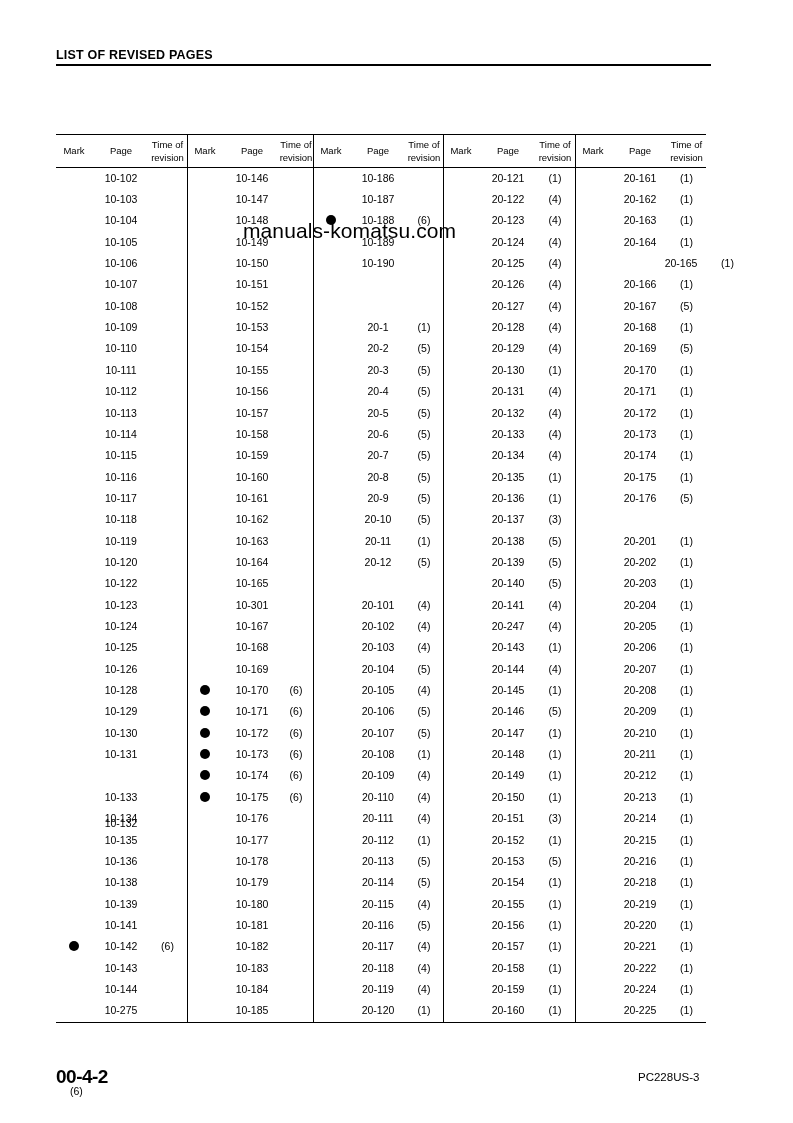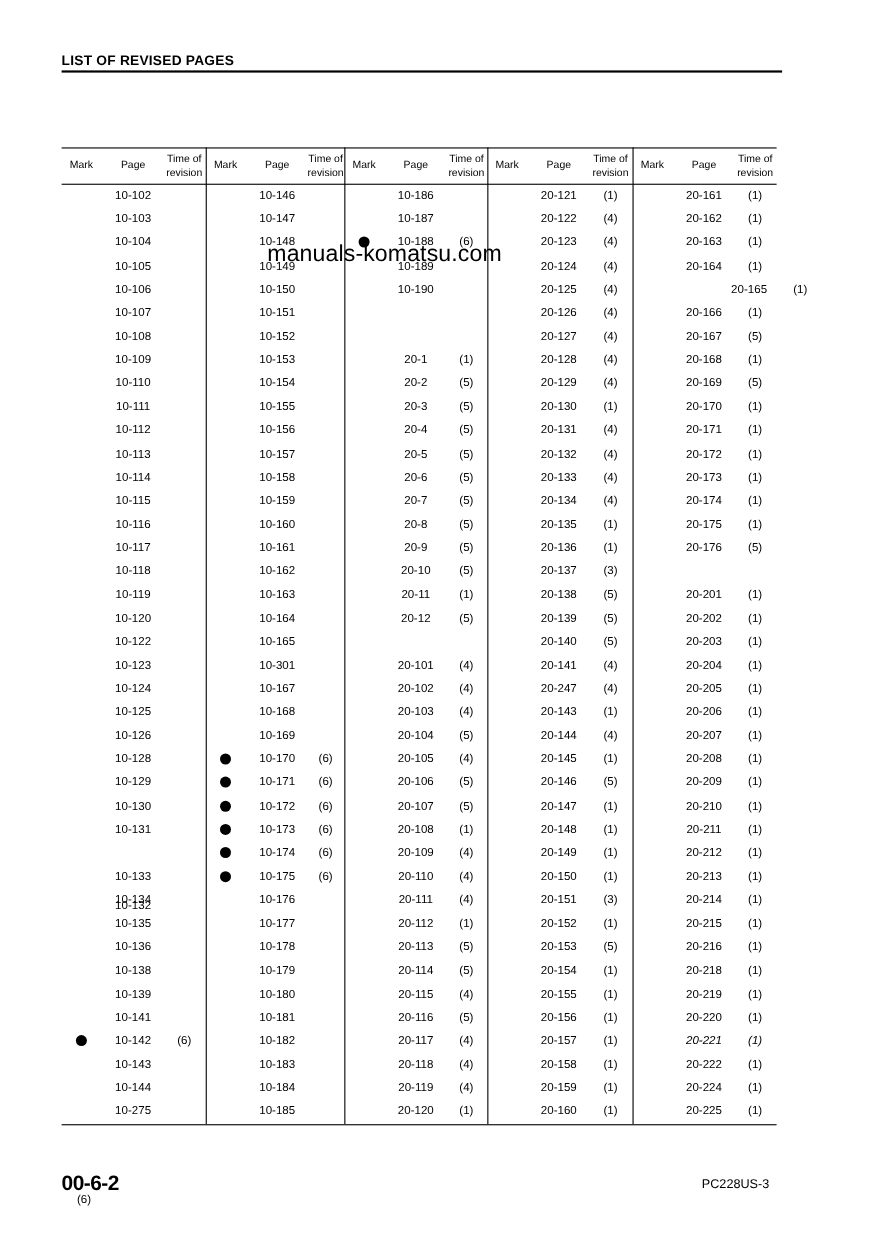--- a/index.html
+++ b/index.html
@@ -1050,21 +1050,21 @@
     <div class="row" style="top: 758.9px; left: 519px; width: 131px;">
       <div class="cell" style="left: 0px; width: 36px;"></div>
       <div class="cell" style="left: 36px; width: 58px;">20-219</div>
       <div class="cell" style="left: 92px; width: 39px;">(1)</div>
     </div>
     <div class="row" style="top: 780.25px; left: 519px; width: 131px;">
       <div class="cell" style="left: 0px; width: 36px;"></div>
       <div class="cell" style="left: 36px; width: 58px;">20-220</div>
       <div class="cell" style="left: 92px; width: 39px;">(1)</div>
     </div>
-    <div class="row" style="top: 801.6px; left: 519px; width: 131px; font-style: italic;">
+    <div class="row" style="top: 801.6px; left: 519px; width: 131px;">
       <div class="cell" style="left: 0px; width: 36px;"></div>
       <div class="cell" style="left: 36px; width: 58px;">20-221</div>
       <div class="cell" style="left: 92px; width: 39px;">(1)</div>
     </div>
     <div class="row" style="top: 822.95px; left: 519px; width: 131px;">
       <div class="cell" style="left: 0px; width: 36px;"></div>
       <div class="cell" style="left: 36px; width: 58px;">20-222</div>
       <div class="cell" style="left: 92px; width: 39px;">(1)</div>
     </div>
     <div class="row" style="top: 844.3px; left: 519px; width: 131px;">
@@ -1074,15 +1074,15 @@
     </div>
     <div class="row" style="top: 865.65px; left: 519px; width: 131px;">
       <div class="cell" style="left: 0px; width: 36px;"></div>
       <div class="cell" style="left: 36px; width: 58px;">20-225</div>
       <div class="cell" style="left: 92px; width: 39px;">(1)</div>
     </div>
   </div>
 
 <div class="watermark">manuals-komatsu.com</div>
 
-<div class="footer-page">00-6-2</div>
+<div class="footer-page">00-4-2</div>
 <div class="footer-rev">(6)</div>
 <div class="footer-model">PC228US-3</div>
 
 </body></html>

